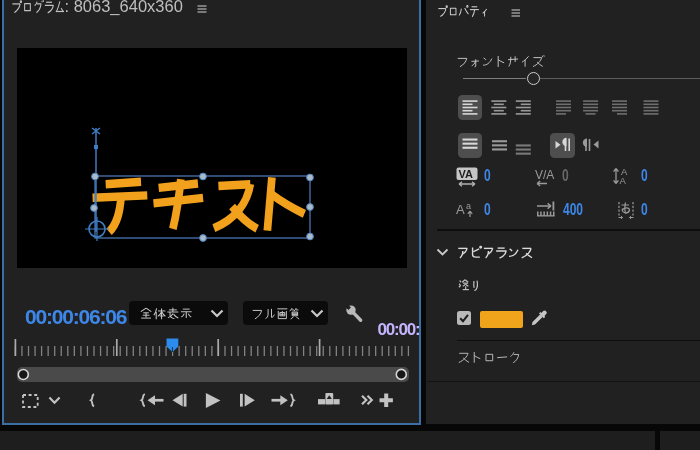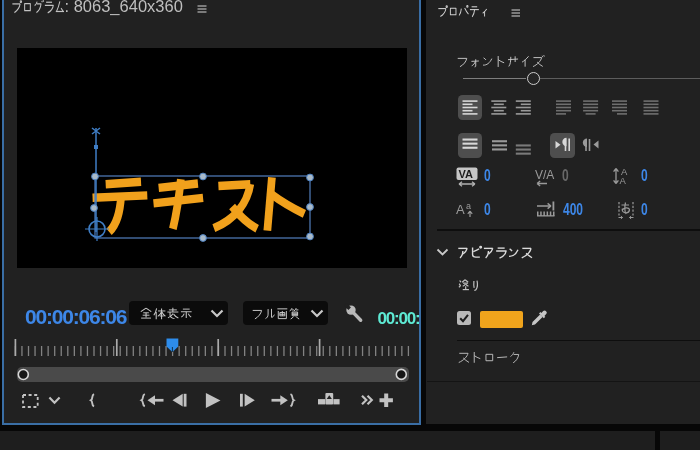--- a/index.html
+++ b/index.html
@@ -137,21 +137,21 @@
     </g>
   </svg>
 <svg class="a" style="left:310px;top:309px" width="15" height="9" fill="none" stroke="#c8c8c8" stroke-width="2.2">
     <path d="M1.5,1.5 L7,7 L12.5,1.5"></path>
   </svg>
 <svg class="a" style="left:340px;top:300px" width="26" height="26">
     <circle cx="11" cy="10.1" r="4.7" fill="#b9b9b9"></circle>
     <path d="M10.9,7.4 L8.4,9.9 L4,5.7 L6.7,3 Z" fill="#212121"></path>
     <path d="M13.3,12.6 L20.7,20.3" stroke="#b9b9b9" stroke-width="3.4" stroke-linecap="round"></path>
   </svg>
-<div class="a" style="left:377.5px;top:309px;font-size:17px;font-weight:bold;color:#5eead4;letter-spacing:-1.2px;">00:00:</div>
+<div class="a" style="left:377.5px;top:320px;font-size:17px;font-weight:bold;color:#c4b5fd;letter-spacing:-1.2px;">00:00:</div>
 <svg class="a" style="left:0;top:336px" width="418" height="20">
     <path d="M15.40,10 L15.40,20" stroke="#828282" stroke-width="1.3"></path>
     <path d="M21.95,10 L21.95,20" stroke="#828282" stroke-width="1.3"></path>
     <path d="M28.50,10 L28.50,20" stroke="#828282" stroke-width="1.3"></path>
     <path d="M35.05,10 L35.05,20" stroke="#828282" stroke-width="1.3"></path>
     <path d="M41.60,10 L41.60,20" stroke="#828282" stroke-width="1.3"></path>
     <path d="M48.15,10 L48.15,20" stroke="#828282" stroke-width="1.3"></path>
     <path d="M54.70,10 L54.70,20" stroke="#828282" stroke-width="1.3"></path>
     <path d="M61.25,10 L61.25,20" stroke="#828282" stroke-width="1.3"></path>
     <path d="M67.80,10 L67.80,20" stroke="#828282" stroke-width="1.3"></path>

